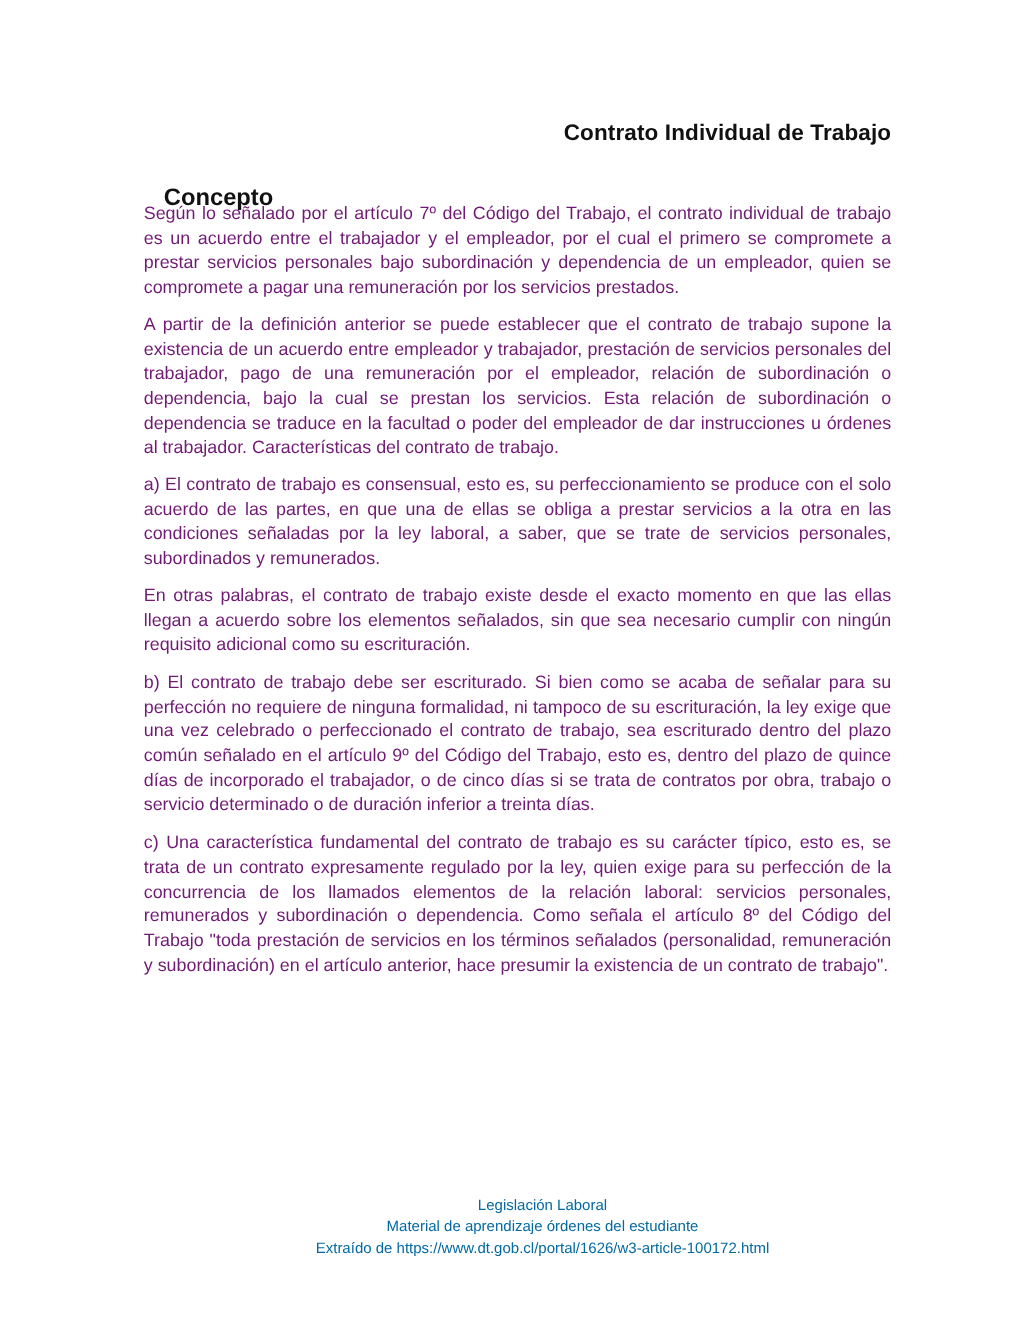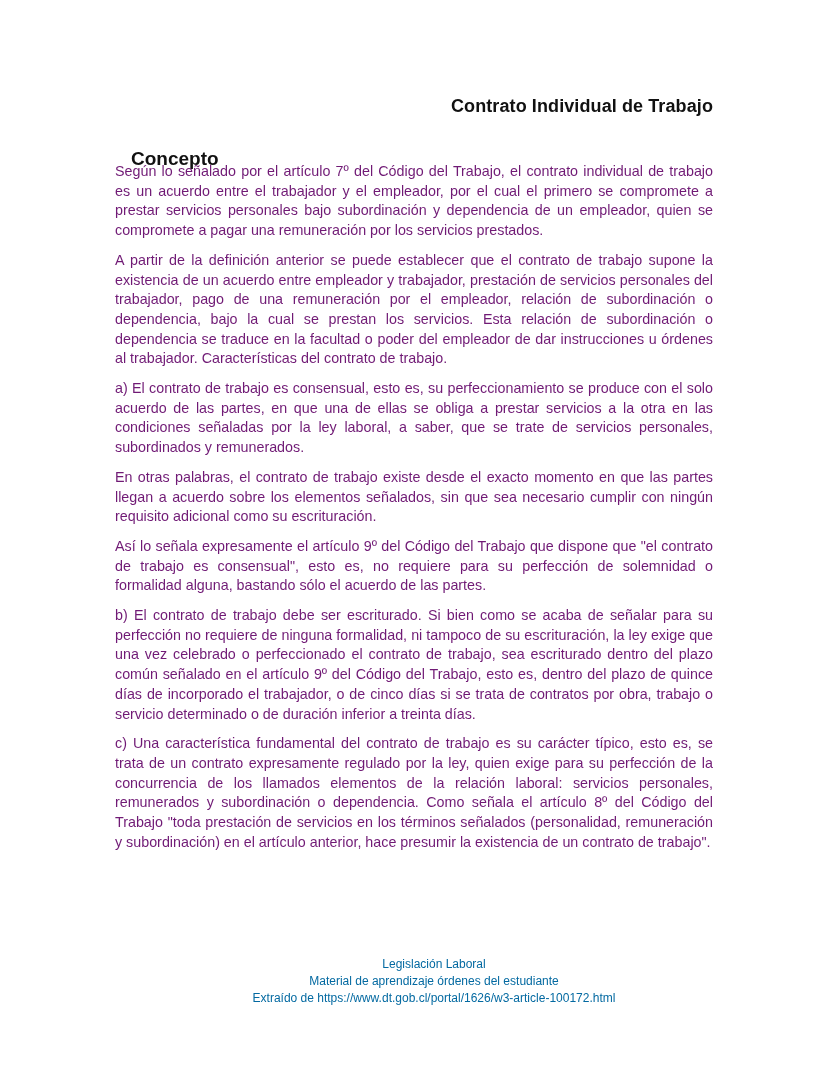--- a/index.html
+++ b/index.html
@@ -72,22 +72,21 @@
 <body>
 
 <div class="page">
   <h1 class="title">Contrato Individual de Trabajo</h1>
   <h2 class="section-heading">Concepto</h2>
 
   <div class="body-text">
     <p class="para">Según lo señalado por el artículo 7º del Código del Trabajo, el contrato individual de trabajo es un acuerdo entre el trabajador y el empleador, por el cual el primero se compromete a prestar servicios personales bajo subordinación y dependencia de un empleador, quien se compromete a pagar una remuneración por los servicios prestados.</p>
     <p class="para">A partir de la definición anterior se puede establecer que el contrato de trabajo supone la existencia de un acuerdo entre empleador y trabajador, prestación de servicios personales del trabajador, pago de una remuneración por el empleador, relación de subordinación o dependencia, bajo la cual se prestan los servicios. Esta relación de subordinación o dependencia se traduce en la facultad o poder del empleador de dar instrucciones u órdenes al trabajador. Características del contrato de trabajo.</p>
     <p class="para">a) El contrato de trabajo es consensual, esto es, su perfeccionamiento se produce con el solo acuerdo de las partes, en que una de ellas se obliga a prestar servicios a la otra en las condiciones señaladas por la ley laboral, a saber, que se trate de servicios personales, subordinados y remunerados.</p>
-    <p class="para">En otras palabras, el contrato de trabajo existe desde el exacto momento en que las partes llegan a acuerdo sobre los elementos señalados, sin que sea necesario cumplir con ningún requisito adicional como su escrituración.</p>
-    <p class="para">Así lo señala expresamente el artículo 9º del Código del Trabajo que dispone que "el contrato de trabajo es consensual", esto es, no requiere para su perfección de solemnidad o formalidad alguna, bastando sólo el acuerdo de las partes.</p>
+    <p class="para">En otras palabras, el contrato de trabajo existe desde el exacto momento en que las ellas llegan a acuerdo sobre los elementos señalados, sin que sea necesario cumplir con ningún requisito adicional como su escrituración.</p>
     <p class="para">b) El contrato de trabajo debe ser escriturado. Si bien como se acaba de señalar para su perfección no requiere de ninguna formalidad, ni tampoco de su escrituración, la ley exige que una vez celebrado o perfeccionado el contrato de trabajo, sea escriturado dentro del plazo común señalado en el artículo 9º del Código del Trabajo, esto es, dentro del plazo de quince días de incorporado el trabajador, o de cinco días si se trata de contratos por obra, trabajo o servicio determinado o de duración inferior a treinta días.</p>
     <p class="para">c) Una característica fundamental del contrato de trabajo es su carácter típico, esto es, se trata de un contrato expresamente regulado por la ley, quien exige para su perfección de la concurrencia de los llamados elementos de la relación laboral: servicios personales, remunerados y subordinación o dependencia. Como señala el artículo 8º del Código del Trabajo "toda prestación de servicios en los términos señalados (personalidad, remuneración y subordinación) en el artículo anterior, hace presumir la existencia de un contrato de trabajo".</p>
   </div>
 </div>
 
 <div class="footer">
   <div>Legislación Laboral</div>
   <div>Material de aprendizaje órdenes del estudiante</div>
   <div>Extraído de https://www.dt.gob.cl/portal/1626/w3-article-100172.html</div>
 </div>

